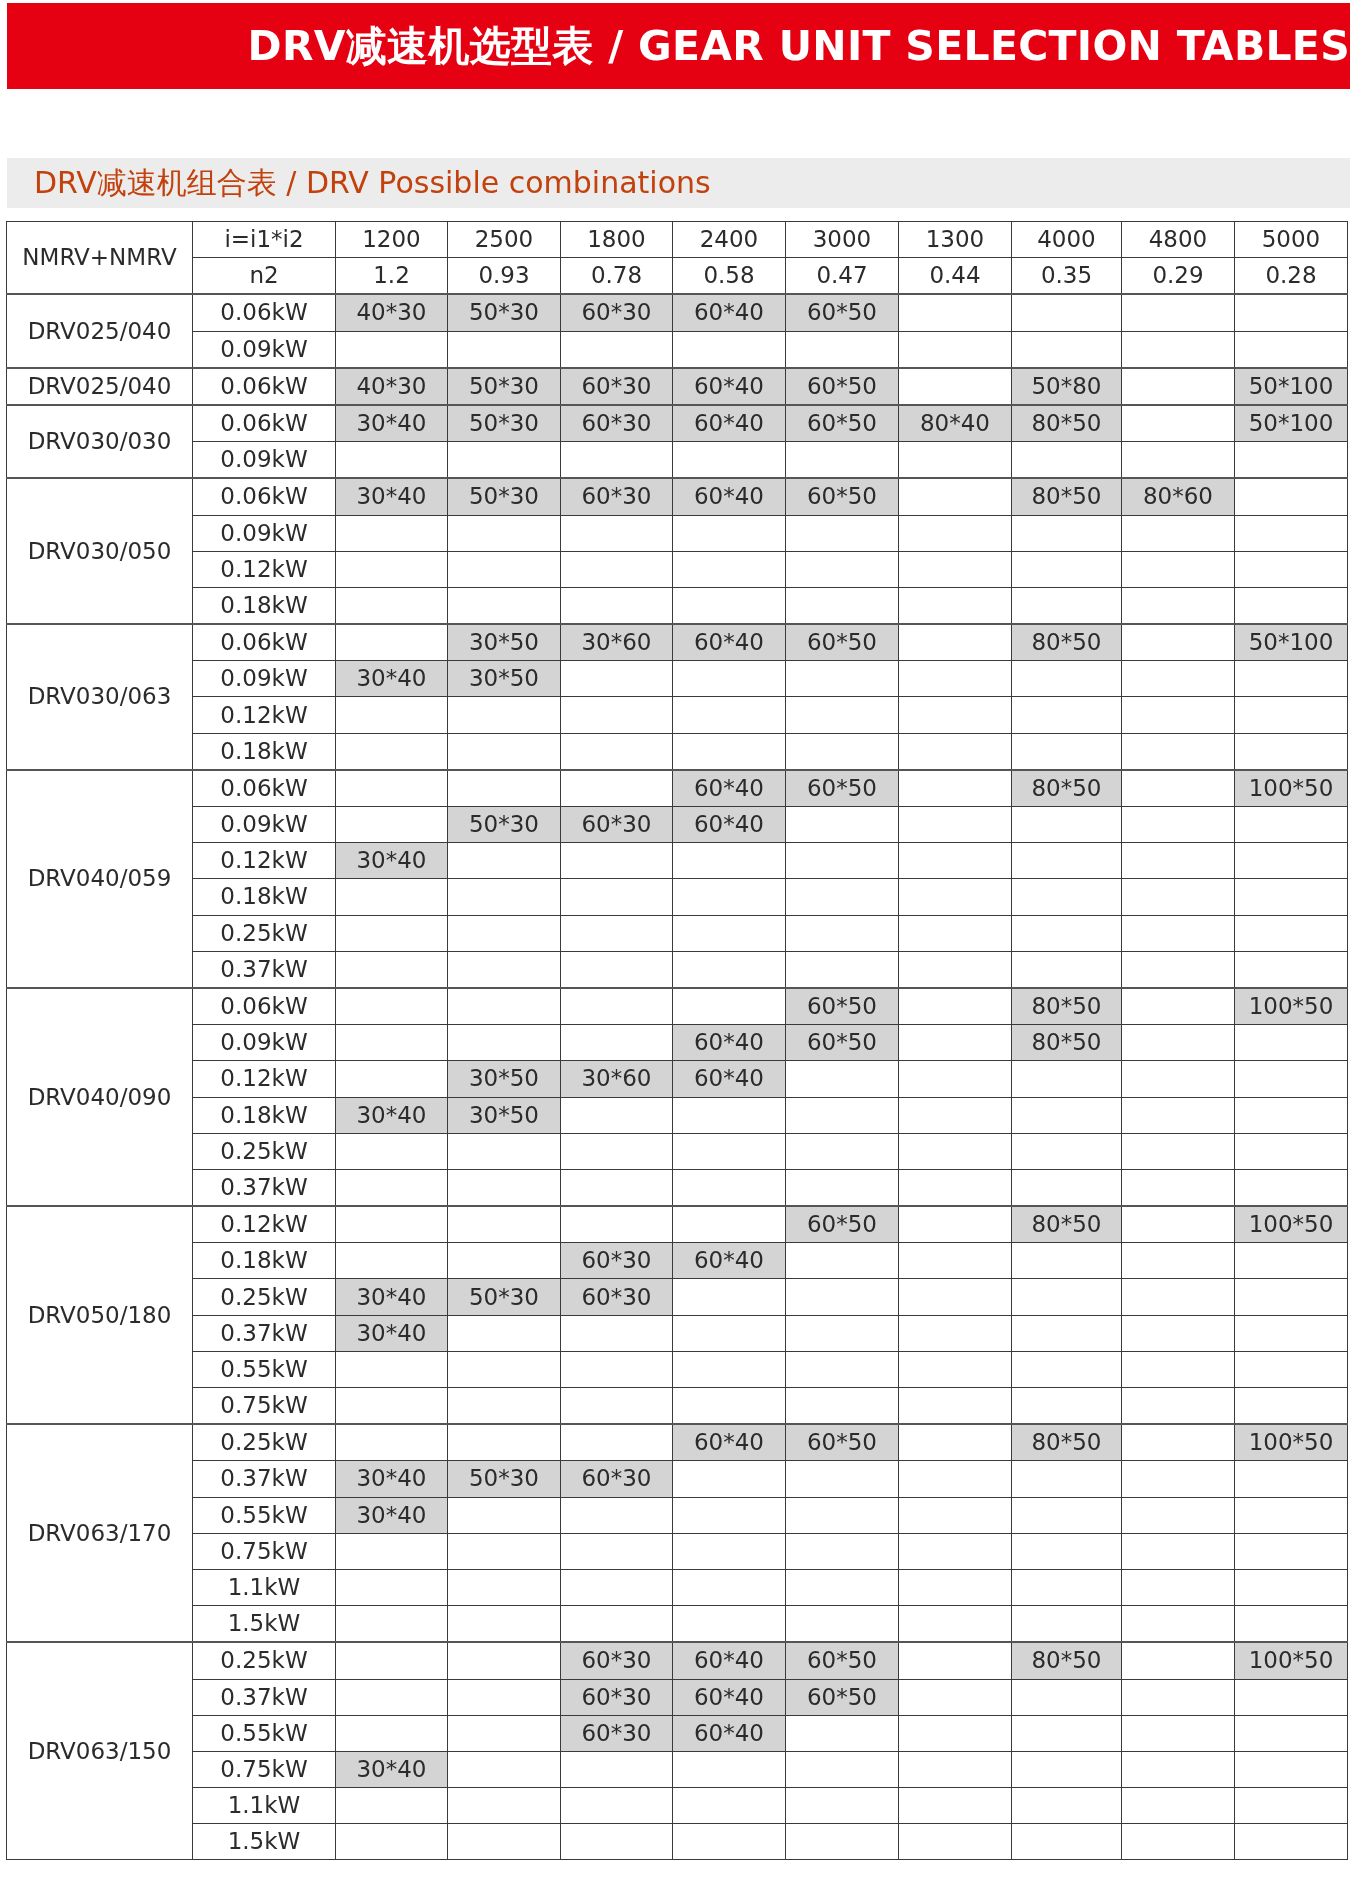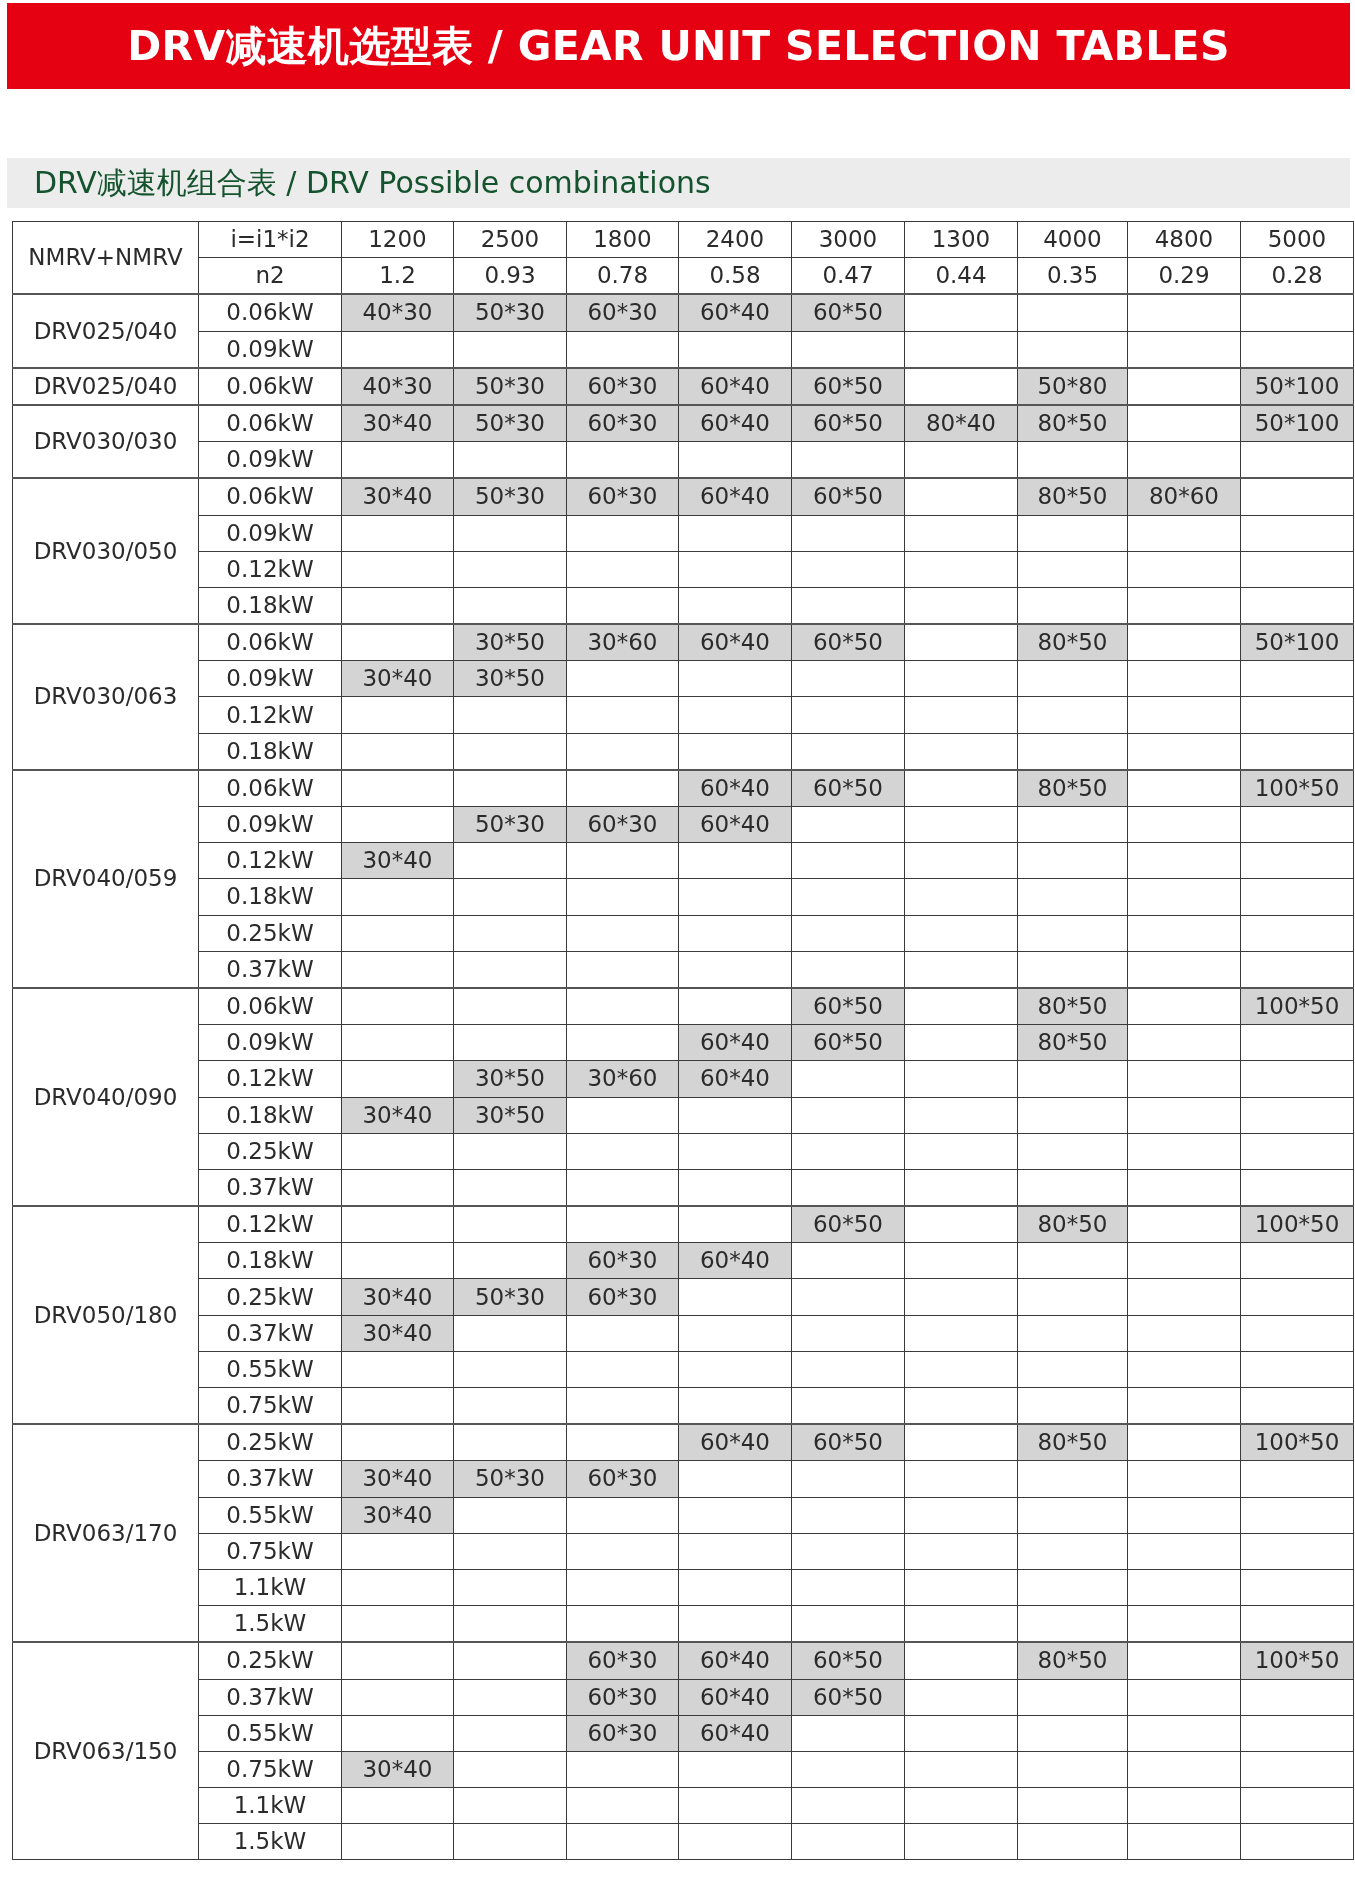--- a/index.html
+++ b/index.html
@@ -1,26 +1,26 @@
 <!DOCTYPE html>
 <html><head>
 <meta charset="utf-8">
 <style>
   html, body { margin: 0; padding: 0; background: #ffffff; }
   body { width: 1355px; height: 1881px; position: relative; overflow: hidden;
          font-family: "DejaVu Sans", "Liberation Sans", sans-serif; color: #2b2b2b; }
   .title-bar { position: absolute; left: 7px; top: 3px; width: 1343px; height: 86px;
-               background: #e50012; display: flex; align-items: center; justify-content: center; }
+               background: #e50012; display: flex; align-items: center; justify-content: flex-end; }
   .title-bar span { color: #ffffff; font-weight: bold; font-size: 41px; letter-spacing: 0.3px;
                     font-family: "DejaVu Sans", "Liberation Sans", sans-serif; }
   .subtitle-band { position: absolute; left: 7px; top: 158px; width: 1343px; height: 50px;
                    background: #ececec; display: flex; align-items: center; }
-  .subtitle-band span { padding-left: 27px; font-size: 30px; color: #14532d;
+  .subtitle-band span { padding-left: 27px; font-size: 30px; color: #c2410c;
                         font-family: "DejaVu Sans", "Liberation Sans", sans-serif; }
-  table.sel { position: absolute; left: 12px; top: 221px; border-collapse: collapse;
+  table.sel { position: absolute; left: 6px; top: 221px; border-collapse: collapse;
               table-layout: fixed; width: 1341px; }
   table.sel td { border: 1.5px solid #3a3a3a; height: 35.2px; padding: 0; text-align: center;
                  vertical-align: middle; font-size: 23px; line-height: 1; white-space: nowrap;
                  color: #2b2b2b; overflow: hidden; }
   table.sel tr.grp-start td { border-top: 2.5px solid #555; }
   td.shaded { background: #d4d4d4; }
   td.model { font-size: 24px; }
   td.kw { font-size: 23px; }
 </style>
 </head>

